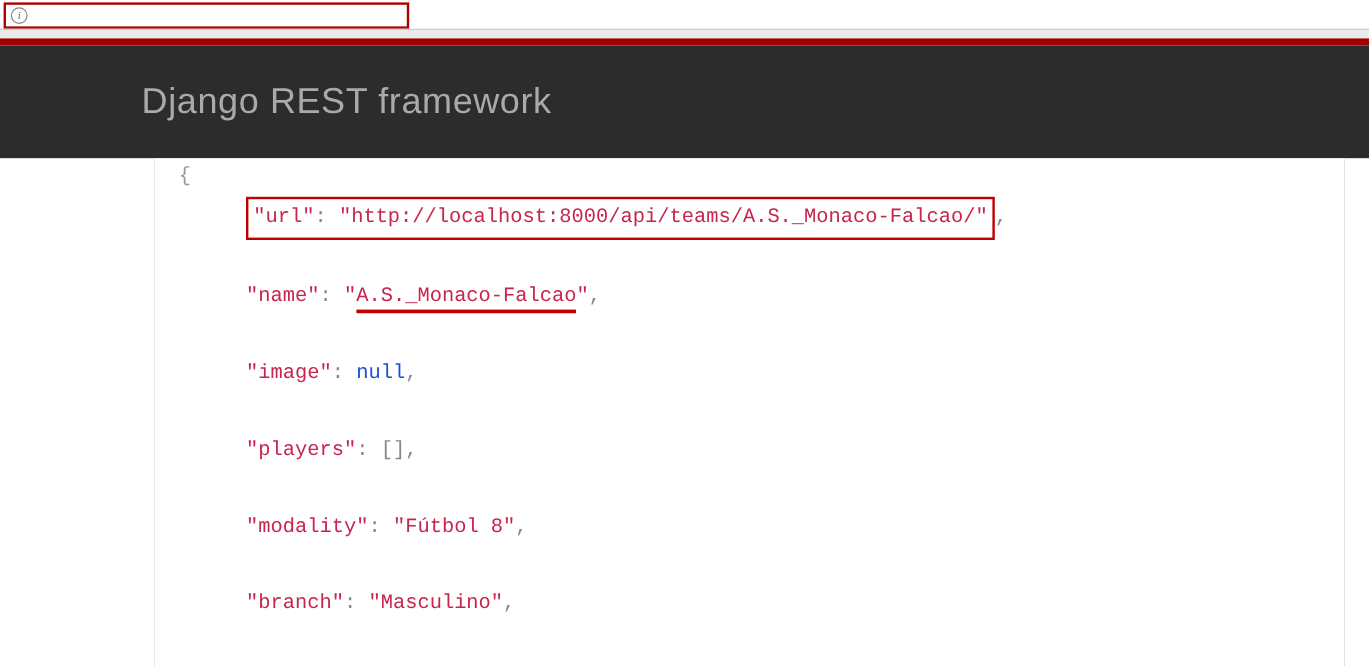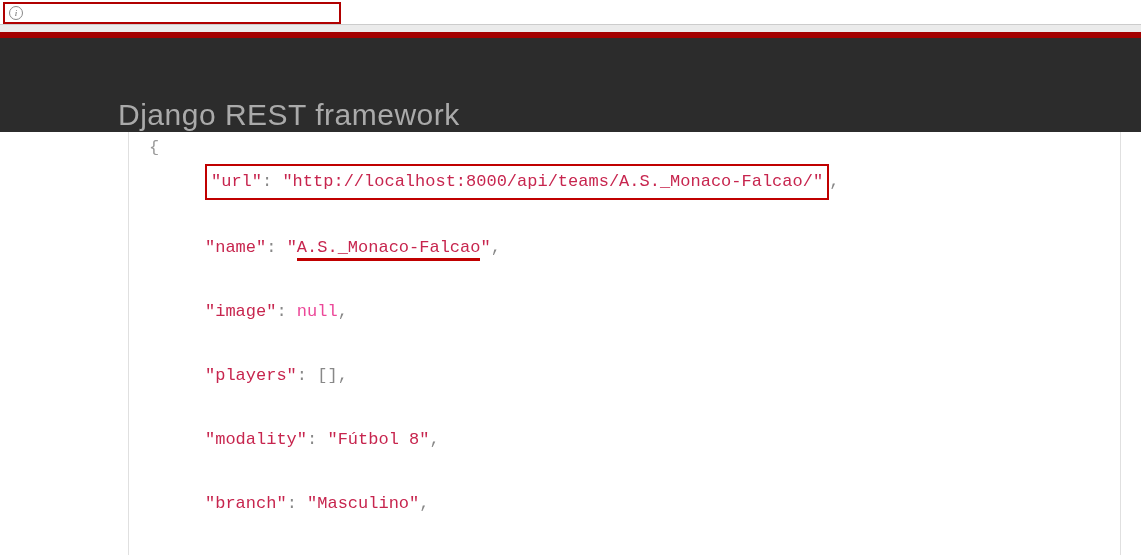--- a/index.html
+++ b/index.html
@@ -53,21 +53,21 @@
     .red-strip {
       background: #a30000;
       height: 6px;
       width: 100%;
     }
     .navbar {
       background: #2c2c2c;
       height: 94px;
       width: 100%;
       display: flex;
-      align-items: flex-end;
+      align-items: center;
       padding-left: 118px;
     }
     .navbar-title {
       color: #aaa;
       font-size: 30px;
       font-weight: 300;
       letter-spacing: 0.5px;
     }
     .content-area {
       background: #fff;
@@ -85,21 +85,21 @@
     .json-content {
       font-family: 'Courier New', Consolas, monospace;
       font-size: 17px;
       line-height: 32px;
       color: #999;
       white-space: pre;
     }
     .brace { color: #999; }
     .key { color: #c7254e; }
     .str { color: #c7254e; }
-    .nul { color: #ec4899; margin-top: 32px; }
+    .nul { color: #1d4ed8; margin-top: 32px; }
     .punct { color: #888; }
     .indent { display: inline-block; width: 56px; }
     .red-box {
       border: 2px solid #c00000;
       padding: 0 4px;
       display: inline-block;
     }
     .red-underline-thick {
       border-bottom: 3px solid #c00000;
       padding-bottom: 1px;

